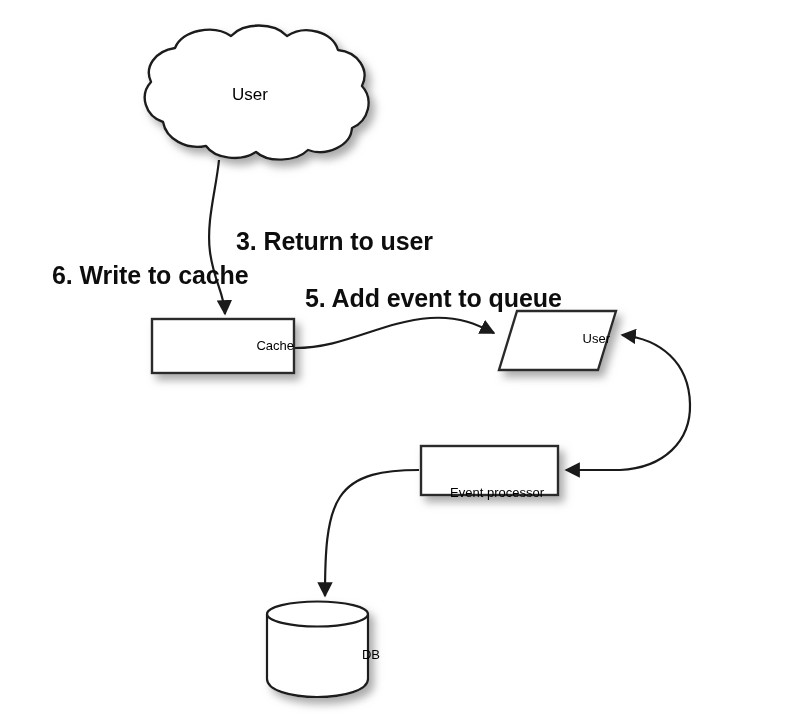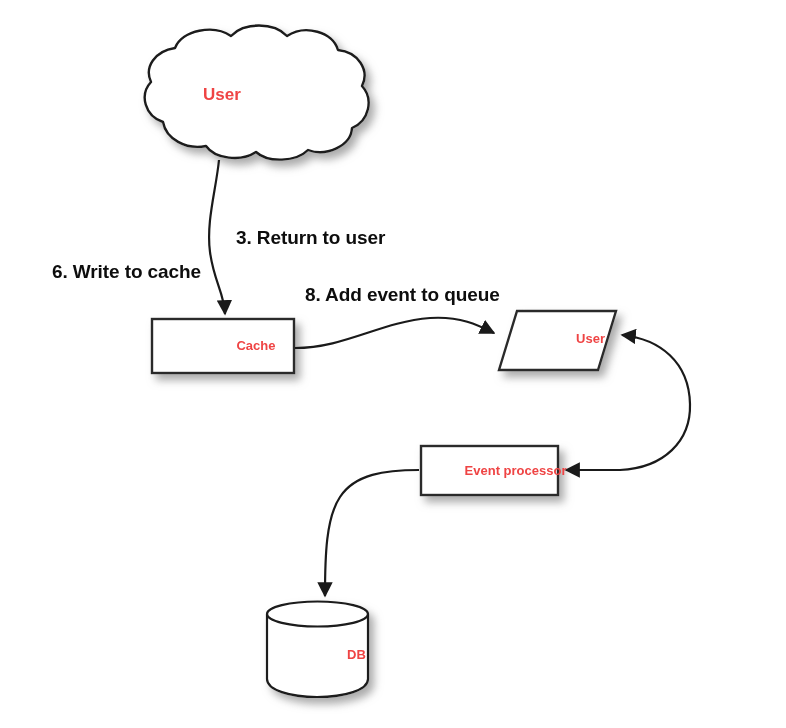--- a/index.html
+++ b/index.html
@@ -21,36 +21,34 @@
   }
   #diagram-canvas {
     position: absolute;
     top: 0;
     left: 0;
     width: 786px;
     height: 728px;
   }
   .node-label {
     position: absolute;
-    text-align: center;
-    color: #ef4444;
+    text-align: right;
+    color: #000000;
     white-space: nowrap;
     pointer-events: none;
-    font-weight: bold;
   }
   .node-label.small {
     font-size: 13px;
-    padding-left: 33px;
   }
   .node-label.cloud-title {
     font-size: 17px;
   }
   .step-label {
     position: absolute;
-    font-size: 19px;
+    font-size: 25px;
     font-weight: 700;
     color: #0d0d0d;
     white-space: nowrap;
     letter-spacing: -0.1px;
   }
 </style>
 </head>
 <body>
 
 <div id="diagram-root">
@@ -120,24 +118,24 @@
              C 385 470, 355 474, 340 497
              C 326 518, 325 556, 325 596" fill="none" stroke="#1a1a1a" stroke-width="2.2" marker-end="url(#arrowhead)"></path>
   </svg>
 
   <div class="node-label cloud-title" style="left:176px; top:85px; width:92px;">User</div>
 
   <div class="node-label small" style="left:152px; top:338px; width:142px;">Cache</div>
 
   <div class="node-label small" style="left:505px; top:331px; width:105px;">User</div>
 
-  <div class="node-label small" style="left:421px; top:463px; width:123px;">Event processor</div>
+  <div class="node-label small" style="left:421px; top:485px; width:123px;">Event processor</div>
 
   <div class="node-label small" style="left:267px; top:647px; width:113px;">DB</div>
 
   <div class="step-label" style="left:52px; top:261px;">6. Write to cache</div>
 
-  <div class="step-label" style="left:305px; top:284px;">8. Add event to queue</div>
+  <div class="step-label" style="left:305px; top:284px;">5. Add event to queue</div>
 
   <div class="step-label" style="left:236px; top:227px;">3. Return to user</div>
 
 
 </div>
 
 </body></html>

